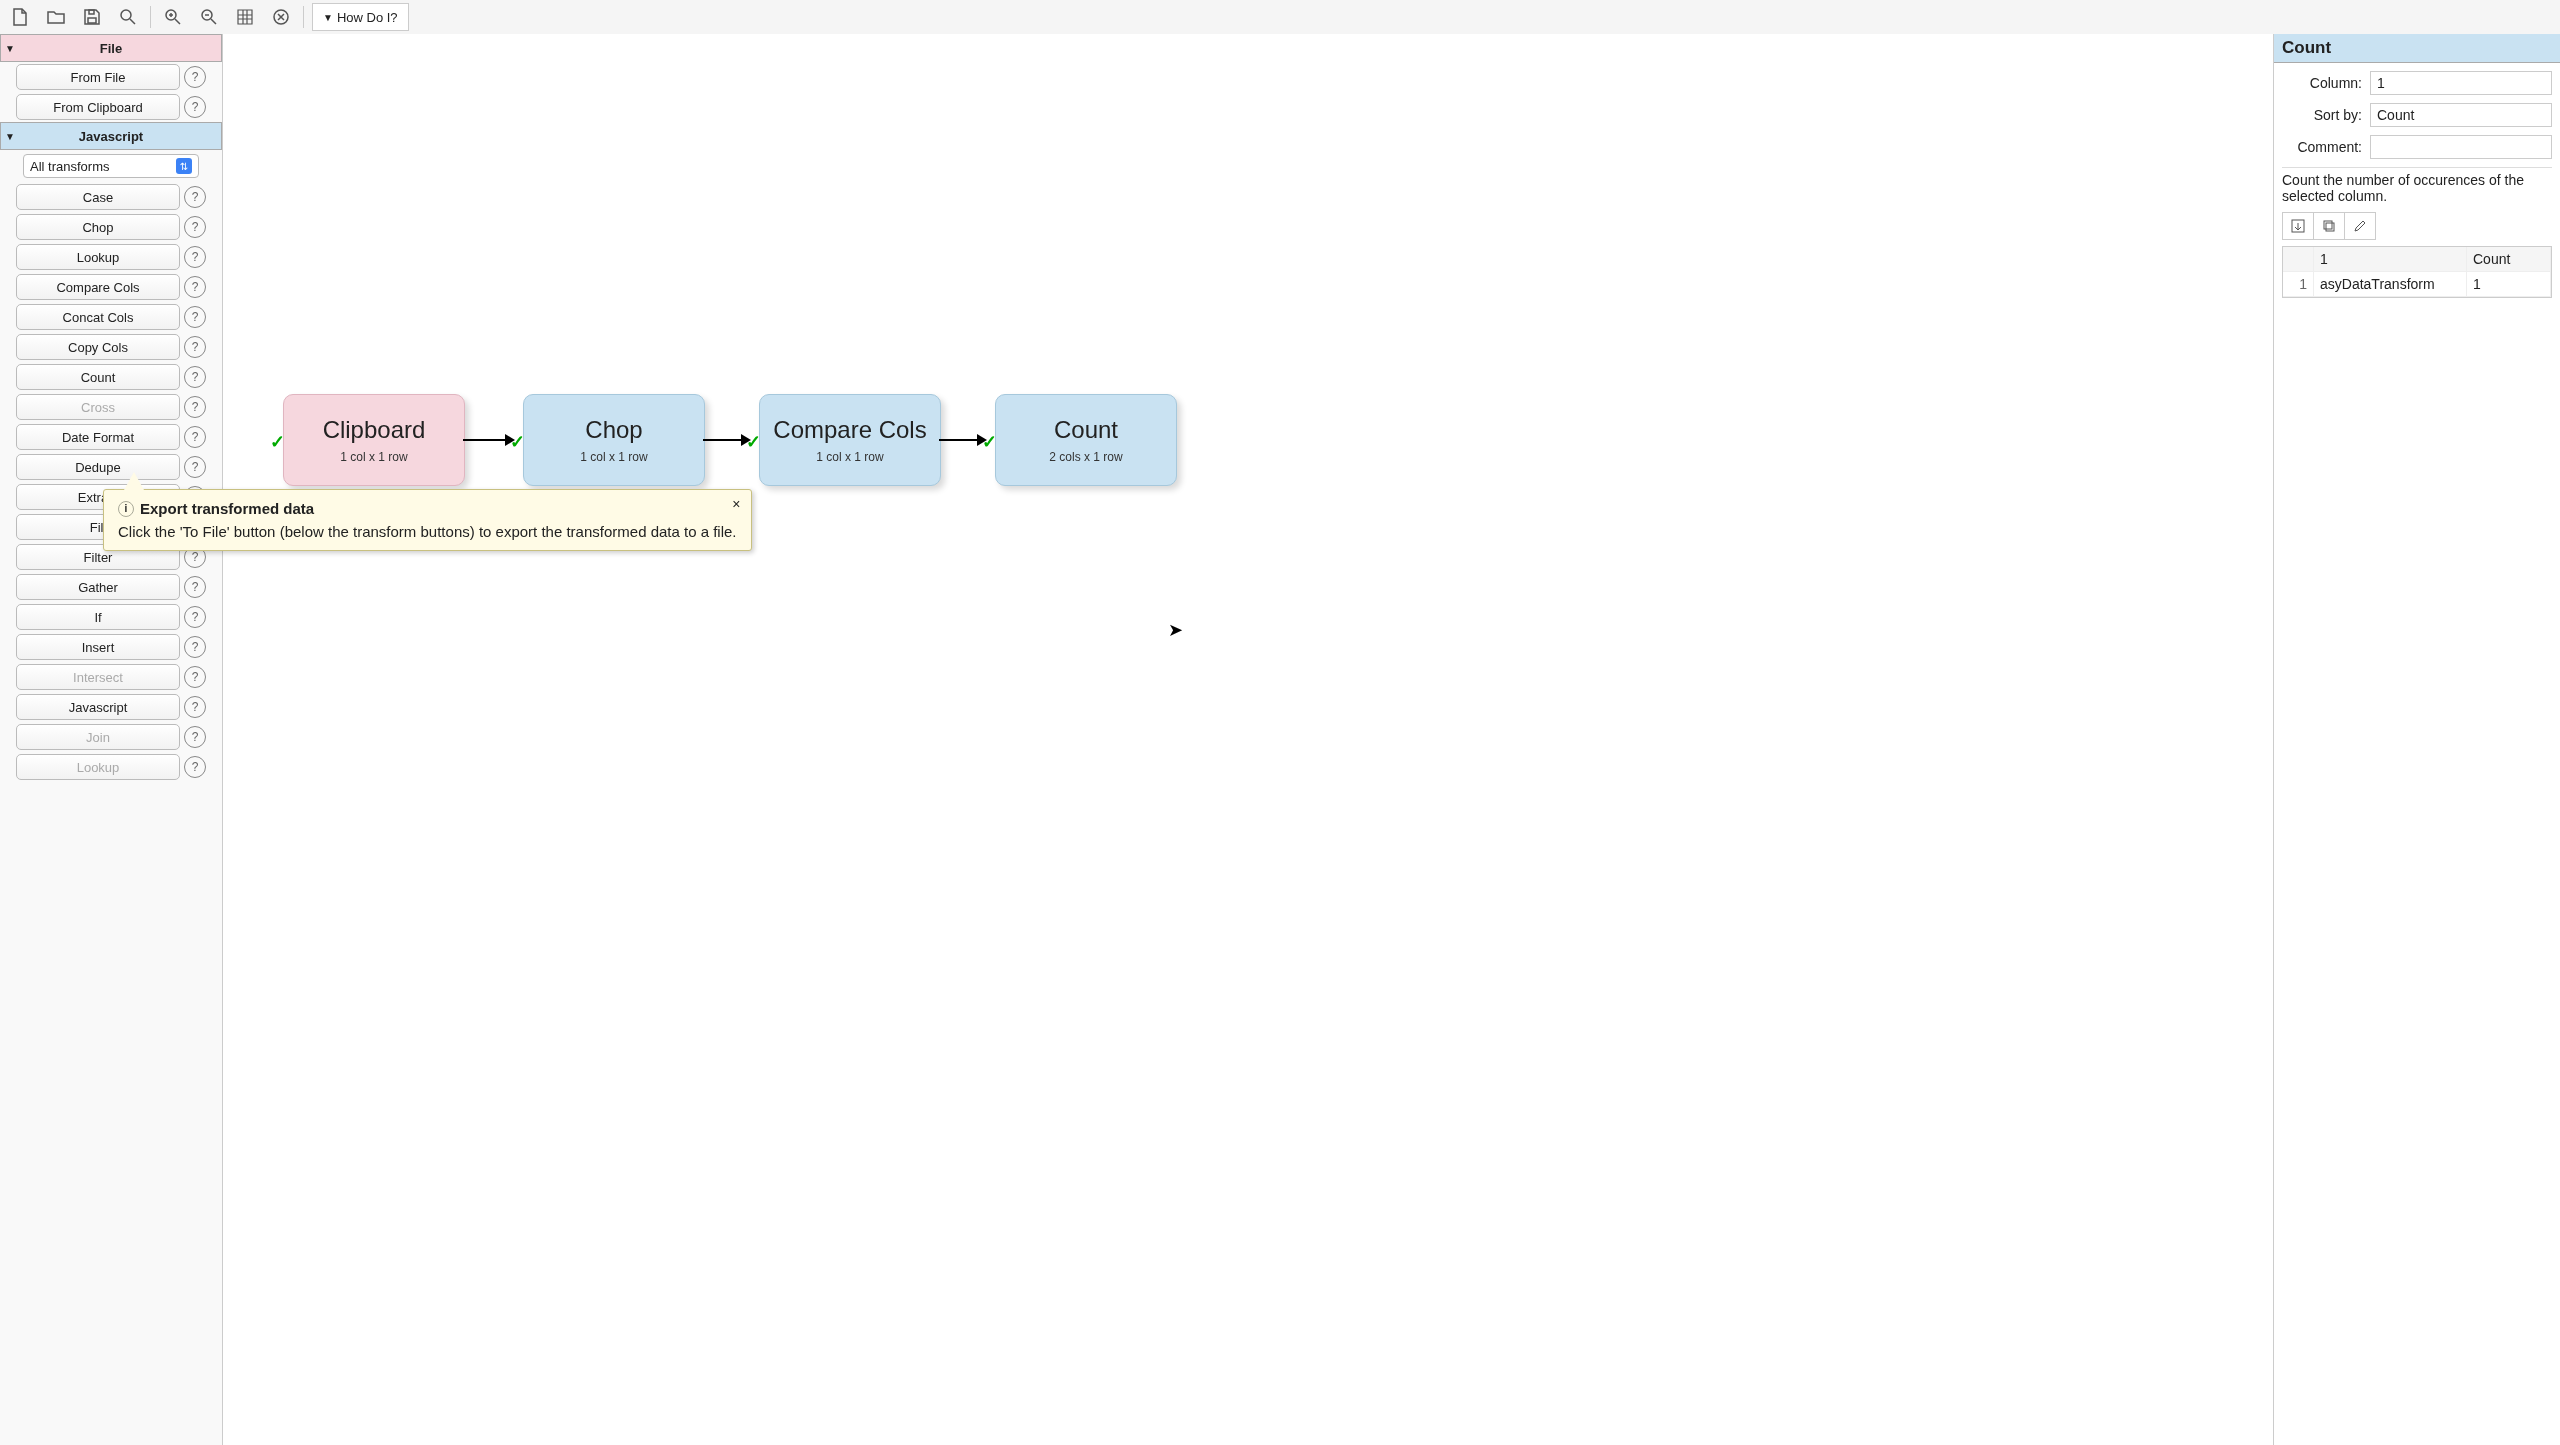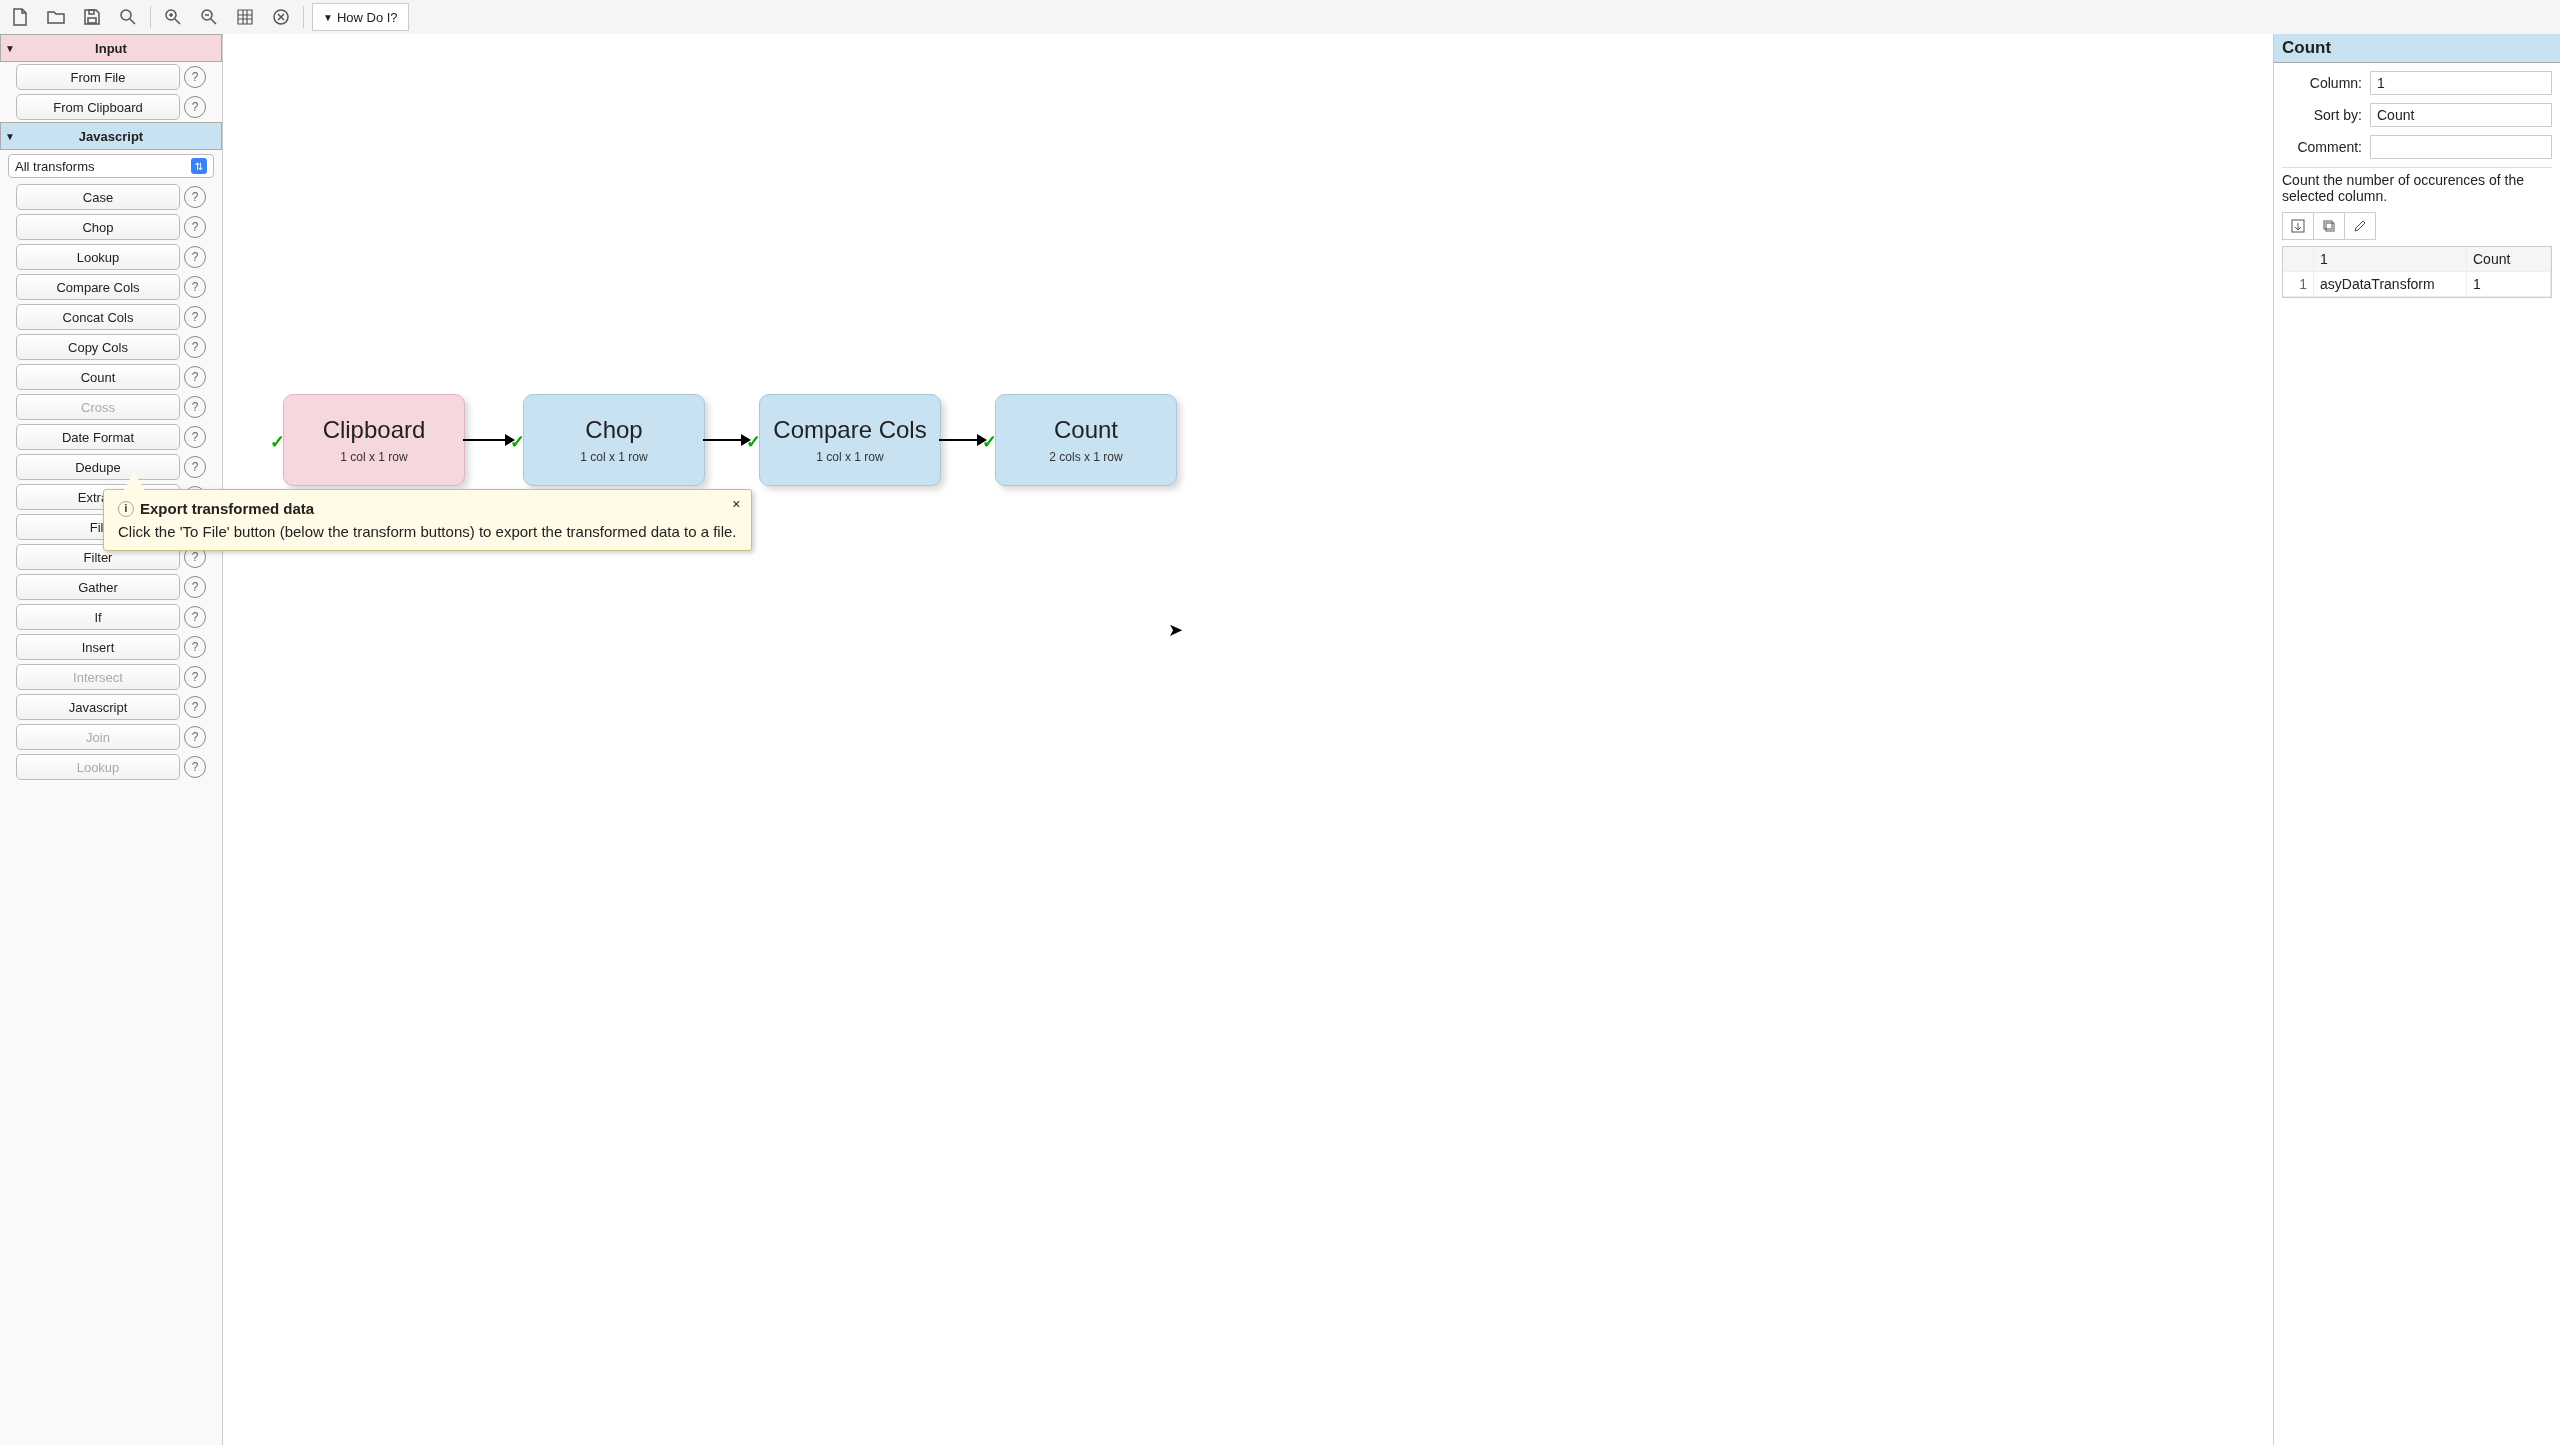--- a/index.html
+++ b/index.html
@@ -12,21 +12,21 @@
   
   .left-panel{width:222px;border-right:1px solid #ccc;background:#f9f9f9;overflow:hidden;}
   .sect-hdr{height:26px;display:flex;align-items:center;justify-content:center;font-weight:bold;border:1px solid #aaa;position:relative;}
   .sect-hdr .tri{position:absolute;left:4px;font-size:10px;}
   .sect-input{background:#f6d7de;}
   .sect-transform{background:#c9e2f2;}
   .btn-row{display:flex;align-items:center;height:30px;padding:0 16px;}
   .pill-btn{flex:1;height:24px;border:1px solid #bbb;border-radius:5px;background:linear-gradient(#fff,#f2f2f2);display:flex;align-items:center;justify-content:center;font-size:13px;}
   .pill-btn.disabled{color:#aaa;}
   .help-ic{width:20px;height:20px;margin-left:4px;border:1.5px solid #888;border-radius:50%;display:flex;align-items:center;justify-content:center;font-size:12px;color:#666;flex-shrink:0;}
-  .select-row{display:flex;align-items:center;padding:4px 8px;}
+  .select-row{display:flex;align-items:center;padding:4px 23px;}
   .combo{flex:1;height:22px;border:1px solid #bbb;border-radius:4px;background:#fff;display:flex;align-items:center;padding:0 6px;justify-content:space-between;}
   .combo-arrow{width:16px;height:16px;background:#3b82f6;border-radius:3px;display:flex;align-items:center;justify-content:center;color:#fff;font-size:10px;}
   
   .canvas-wrap{flex:1;position:relative;background:#fff;}
   .dots{position:absolute;inset:0;background-image:radial-gradient(#999 1px,transparent 1px);background-size:240px 120px;background-position:130px 40px;opacity:.6;}
   .node{position:absolute;border-radius:10px;display:flex;flex-direction:column;align-items:center;justify-content:center;min-width:180px;height:90px;box-shadow:4px 4px 6px rgba(0,0,0,.15);}
   .node-title{font-size:24px;text-align:right;}
   .node-sub{font-size:12px;margin-top:6px;color:#333;}
   .node-pink{background:#f6d7de;border:1px solid #e0b5c0;}
   .node-blue{background:#c9e2f2;border:1px solid #a6c8dc;}
@@ -120,21 +120,21 @@
     <span class="howdoi-arrow">▼</span>
     <span>How Do I?</span>
   </div>
 </div>
 
 <div class="main">
 
   <div class="left-panel">
     <div class="sect-hdr sect-input">
       <span class="tri">▼</span>
-      <span>Input</span>
+      <span>File</span>
     </div>
     <div id="input-list">
         <div class="btn-row">
           <div class="pill-btn">
             <span>From File</span>
           </div>
           <div class="help-ic">?</div>
         </div>
         <div class="btn-row">
           <div class="pill-btn">

